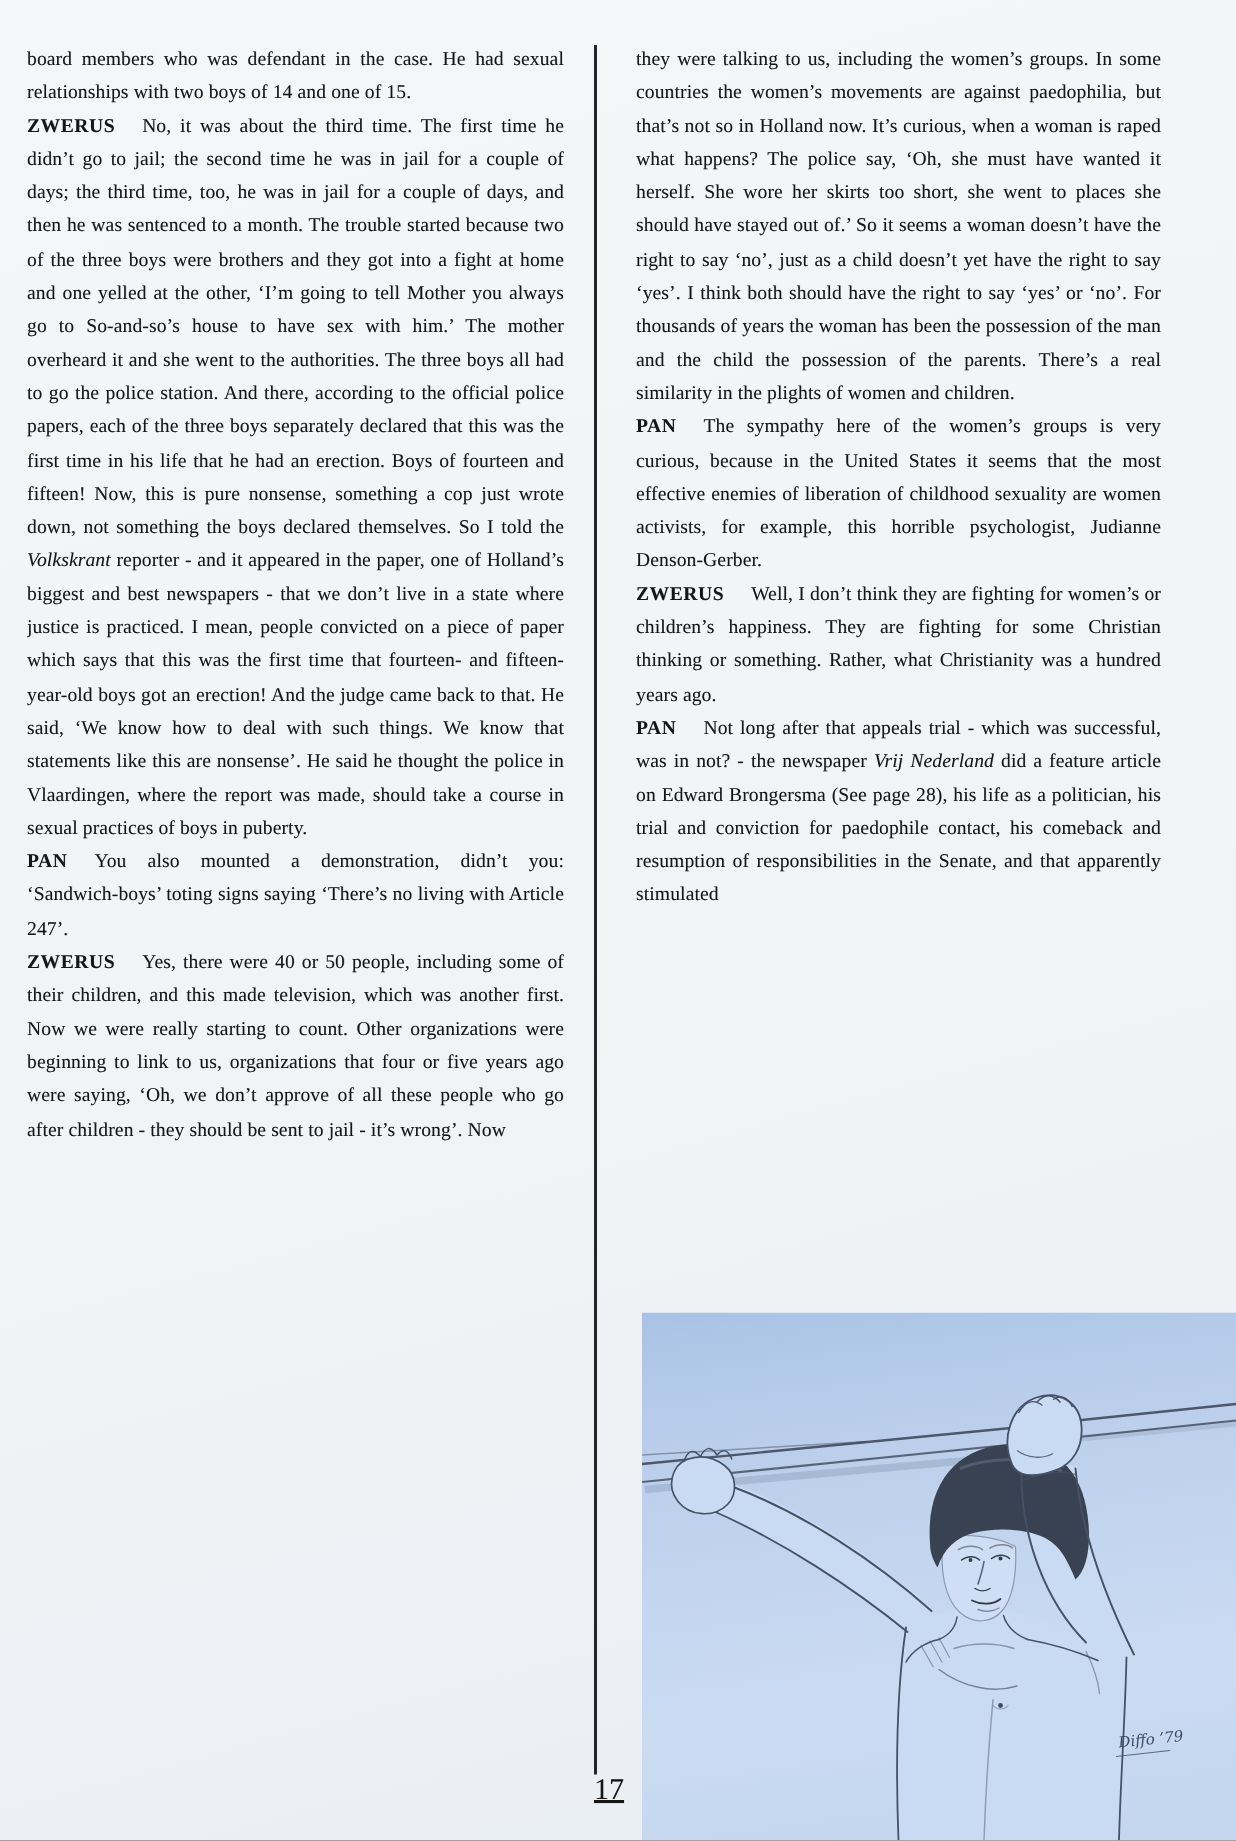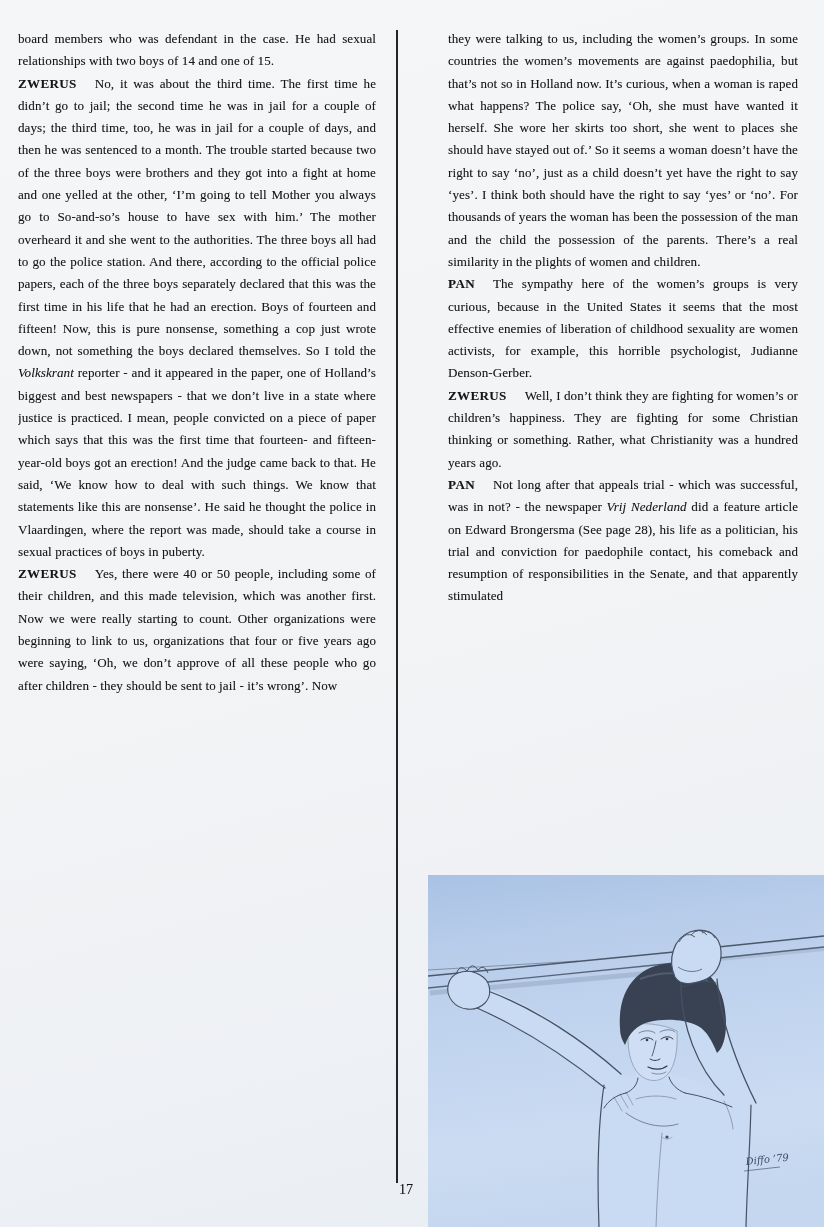--- a/index.html
+++ b/index.html
@@ -14,49 +14,51 @@
   }
   .col {
     position:absolute; top:28px;
     text-align:justify;
     font-size:13px; line-height:22.3px;
     letter-spacing:0.1px;
     text-shadow:0.2px 0.2px 0 rgba(20,20,20,0.30);
     overflow:hidden;
   }
   .col-left  { left:18px;  width:358px; height:1162px; }
-  .col-right { left:424px; width:350px; height:838px;margin-left:24px; }
+  .col-right { left:424px; width:350px; height:838px; }
   .para { margin:0; padding:0; }
   .speaker { font-weight:bold; padding-right:18px; letter-spacing:0.4px; }
   .it { font-style:italic; font-weight:normal; }
   .divider {
     position:absolute; left:396px; top:30px;
     width:2px; height:1153px;
     background:#23252a;
   }
   .pagenum {
     position:absolute; left:384px; top:1182px; width:44px;
-    text-align:center; font-size:14px;
+    text-align:center; font-size:20px;
     text-shadow:0.2px 0.2px 0 rgba(20,20,20,0.30);
+    text-decoration:underline;
   }
   .illustration {
     position:absolute; left:428px; top:875px;
     width:396px; height:352px;
   }
   .illustration svg { display:block; }
   .sig-text { font-family:"DejaVu Serif", serif; }
 </style>
 </head>
 <body>
 
 <div class="page">
 
   <div class="col col-left">
     <p class="para"><span>board members who was defendant in the case. He had sexual relationships with two boys of 14 and one of 15.</span></p>
     <p class="para"><b class="speaker">ZWERUS</b><span>No, it was about the third time. The first time he didn’t go to jail; the second time he was in jail for a couple of days; the third time, too, he was in jail for a couple of days, and then he was sentenced to a month. The trouble started because two of the three boys were brothers and they got into a fight at home and one yelled at the other, ‘I’m going to tell Mother you always go to So-and-so’s house to have sex with him.’ The mother overheard it and she went to the authorities. The three boys all had to go the police station. And there, according to the official police papers, each of the three boys separately declared that this was the first time in his life that he had an erection. Boys of fourteen and fifteen! Now, this is pure nonsense, something a cop just wrote down, not something the boys declared themselves. So I told the </span><span class="it">Volkskrant</span><span> reporter - and it appeared in the paper, one of Holland’s biggest and best newspapers - that we don’t live in a state where justice is practiced. I mean, people convicted on a piece of paper which says that this was the first time that fourteen- and fifteen-year-old boys got an erection! And the judge came back to that. He said, ‘We know how to deal with such things. We know that statements like this are nonsense’. He said he thought the police in Vlaardingen, where the report was made, should take a course in sexual practices of boys in puberty.</span></p>
+    <p class="para"><b class="speaker">PAN</b><span>You also mounted a demonstration, didn’t you: ‘Sandwich-boys’ toting signs saying ‘There’s no living with Article 247’.</span></p>
     <p class="para"><b class="speaker">ZWERUS</b><span>Yes, there were 40 or 50 people, including some of their children, and this made television, which was another first. Now we were really starting to count. Other organizations were beginning to link to us, organizations that four or five years ago were saying, ‘Oh, we don’t approve of all these people who go after children - they should be sent to jail - it’s wrong’. Now</span></p>
   </div>
 
   <div class="divider"></div>
 
   <div class="col col-right">
     <p class="para"><span>they were talking to us, including the women’s groups. In some countries the women’s movements are against paedophilia, but that’s not so in Holland now. It’s curious, when a woman is raped what happens? The police say, ‘Oh, she must have wanted it herself. She wore her skirts too short, she went to places she should have stayed out of.’ So it seems a woman doesn’t have the right to say ‘no’, just as a child doesn’t yet have the right to say ‘yes’. I think both should have the right to say ‘yes’ or ‘no’. For thousands of years the woman has been the possession of the man and the child the possession of the parents. There’s a real similarity in the plights of women and children.</span></p>
     <p class="para"><b class="speaker">PAN</b><span>The sympathy here of the women’s groups is very curious, because in the United States it seems that the most effective enemies of liberation of childhood sexuality are women activists, for example, this horrible psychologist, Judianne Denson-Gerber.</span></p>
     <p class="para"><b class="speaker">ZWERUS</b><span>Well, I don’t think they are fighting for women’s or children’s happiness. They are fighting for some Christian thinking or something. Rather, what Christianity was a hundred years ago.</span></p>
     <p class="para"><b class="speaker">PAN</b><span>Not long after that appeals trial - which was successful, was in not? - the newspaper </span><span class="it">Vrij Nederland</span><span> did a feature article on Edward Brongersma (See page 28), his life as a politician, his trial and conviction for paedophile contact, his comeback and resumption of responsibilities in the Senate, and that apparently stimulated</span></p>

